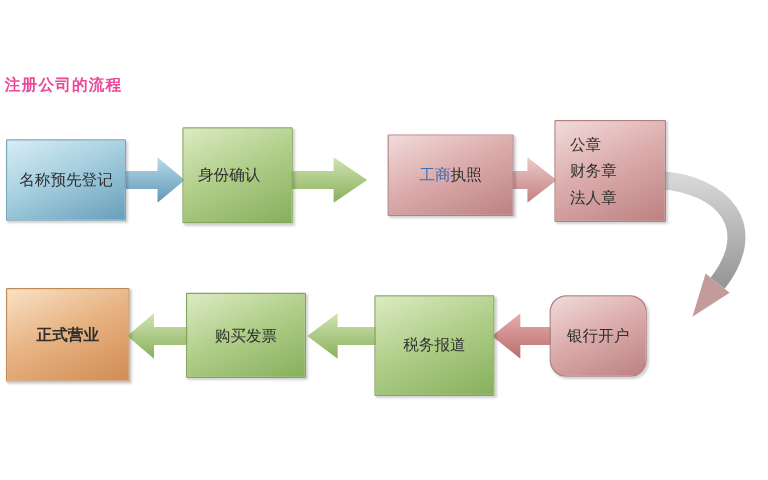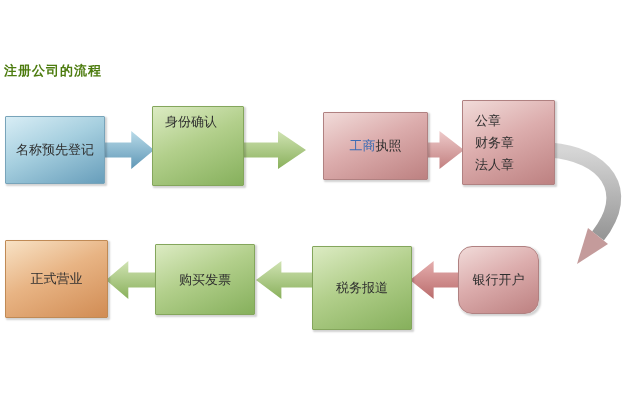--- a/index.html
+++ b/index.html
@@ -3,35 +3,35 @@
 <meta charset="utf-8">
 <style>
   * { margin:0; padding:0; box-sizing:border-box; }
   html,body { background:#ffffff; }
   .canvas {
     position:relative; width:640px; height:400px; background:#ffffff;
     font-family:"Liberation Sans","DejaVu Sans",sans-serif; overflow:hidden;
   }
   .title {
     position:absolute; left:4px; top:62px;
-    font-size:13px; font-weight:bold; color:#4d7c0f; letter-spacing:1px;
+    font-size:13px; font-weight:bold; color:#ec4899; letter-spacing:1px;
   }
   .box {
     position:absolute; display:flex; flex-direction:column; justify-content:center;
     font-size:13px; color:#2f2f2f; z-index:2; border-radius:1px;
     box-shadow:1.5px 1.5px 2px rgba(0,0,0,0.18);
   }
   .box.center { align-items:center; text-align:right; }
   .box.leftpad { align-items:flex-start; padding-left:12px; }
   .blue   { background:linear-gradient(155deg,#d8edf5 0%,#a6cfdf 45%,#689ebb 100%); border:1px solid #78a4ba; }
   .green  { background:linear-gradient(155deg,#dcebc3 0%,#b2cf8b 45%,#86b05c 100%); border:1px solid #84a65c; }
   .pink   { background:linear-gradient(155deg,#f1dbd9 0%,#dcadad 45%,#bd8181 100%); border:1px solid #b08181; }
-  .orange { background:linear-gradient(155deg,#f8e2c5 0%,#e8b484 45%,#d18c54 100%); border:1px solid #c08a55; }
+  .orange { background:linear-gradient(155deg,#f8e2c5 0%,#e8b484 45%,#d18c54 100%); border:1px solid #c08a55;font-weight:bold; }
   .b1 { left:5px;   top:116px; width:100px; height:68px; }
-  .b2 { left:152px; top:106px; width:92px;  height:80px; line-height:30px;justify-content:space-between; }
+  .b2 { left:152px; top:106px; width:92px;  height:80px; line-height:30px; }
   .b3 { left:305px; top:112px; width:105px; height:68px;margin-left:18px; }
   .b4 { left:462px; top:100px; width:93px;  height:85px; line-height:22px; }
   .b5 { left:458px; top:246px; width:81px;  height:68px;border-radius:14px; }
   .b6 { left:312px; top:246px; width:100px; height:84px; }
   .b7 { left:155px; top:244px; width:100px; height:71px; }
   .b8 { left:5px;   top:240px; width:103px; height:78px; }
   .link { color:#3c6cb4; cursor:pointer; }
   .arrow { position:absolute; z-index:1; }
   .connector { position:absolute; left:540px; top:128px; z-index:0; }
 </style>

